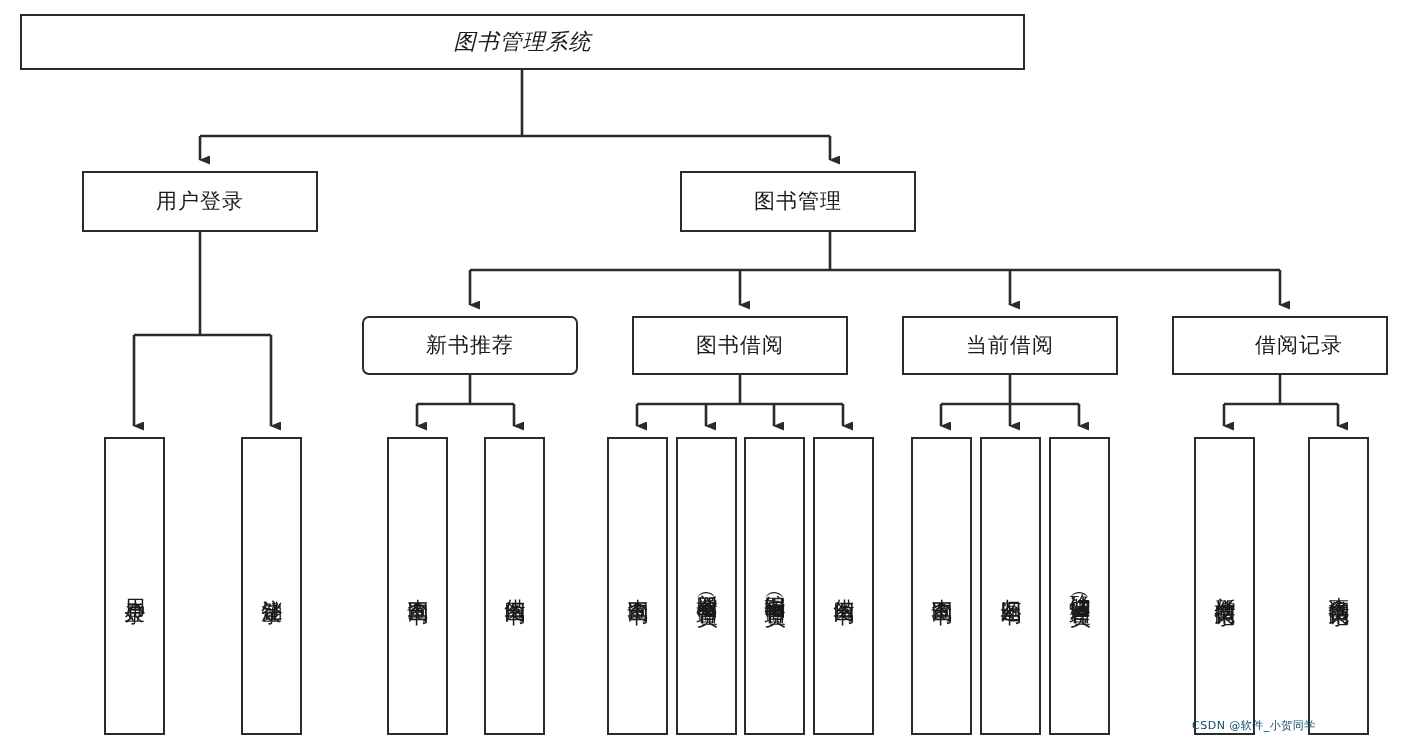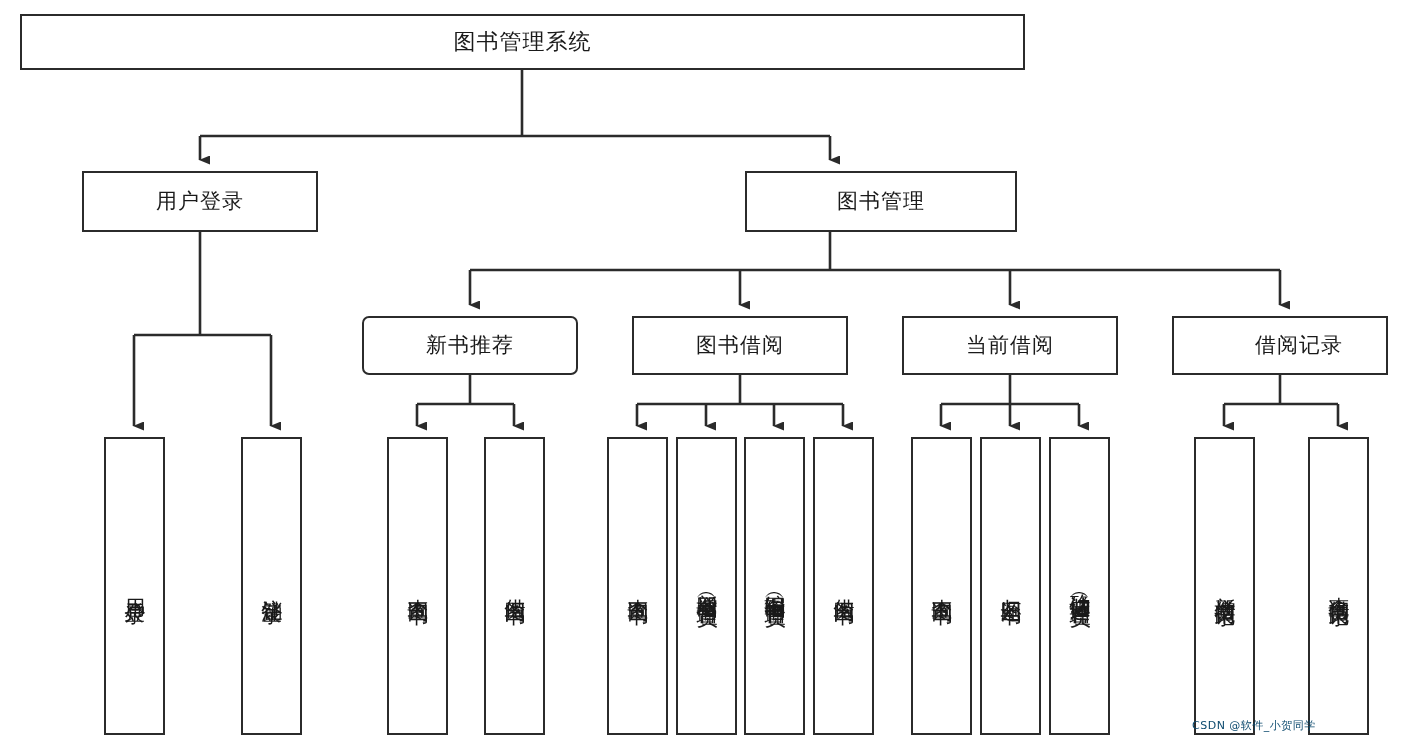--- a/index.html
+++ b/index.html
@@ -45,20 +45,21 @@
   .node-vertical {
     font-size: 21px;
     letter-spacing: 2px;
     writing-mode: vertical-rl;
     text-orientation: upright;
     text-align: center;
     padding: 6px 0;
   }
   .node-root {
     font-size: 22px;
+    font-style: italic;
   }
   #watermark {
     position: absolute;
     font-size: 11px;
     color: #0c4a6e;
     letter-spacing: 0.5px;
     white-space: nowrap;
     user-select: none;
   }
 </style>
@@ -113,21 +114,21 @@
       <path d="M 1280,375 L 1280,404"></path>
       <path d="M 1224,404 L 1338,404"></path>
       <path d="M 1224,404 L 1224,426" marker-end="url(#arrowhead)"></path>
       <path d="M 1338,404 L 1338,426" marker-end="url(#arrowhead)"></path>
     </g>
   </svg>
 
   <div class="node node-horizontal node-root" style="left:20px; top:14px; width:1005px; height:56px;">图书管理系统</div>
 
   <div class="node node-horizontal" style="left:82px; top:171px; width:236px; height:61px;">用户登录</div>
-  <div class="node node-horizontal" style="left:745px; top:171px; width:272px; height:61px;">图书管理</div>
+  <div class="node node-horizontal" style="left:680px; top:171px; width:236px; height:61px;">图书管理</div>
 
   <div class="node node-horizontal" style="left:362px; top:316px; width:216px; height:59px;border-radius:7px;">新书推荐</div>
   <div class="node node-horizontal" style="left:632px; top:316px; width:216px; height:59px;">图书借阅</div>
   <div class="node node-horizontal" style="left:902px; top:316px; width:216px; height:59px;">当前借阅</div>
   <div class="node node-horizontal" style="left:1172px; top:316px; width:216px; height:59px;padding-left:38px;">借阅记录</div>
 
   <div class="node node-vertical" style="left:104px; top:437px; width:61px; height:298px;">用户登录</div>
   <div class="node node-vertical" style="left:241px; top:437px; width:61px; height:298px;">注销登录</div>
 
   <div class="node node-vertical" style="left:387px; top:437px; width:61px; height:298px;">查询图书</div>

